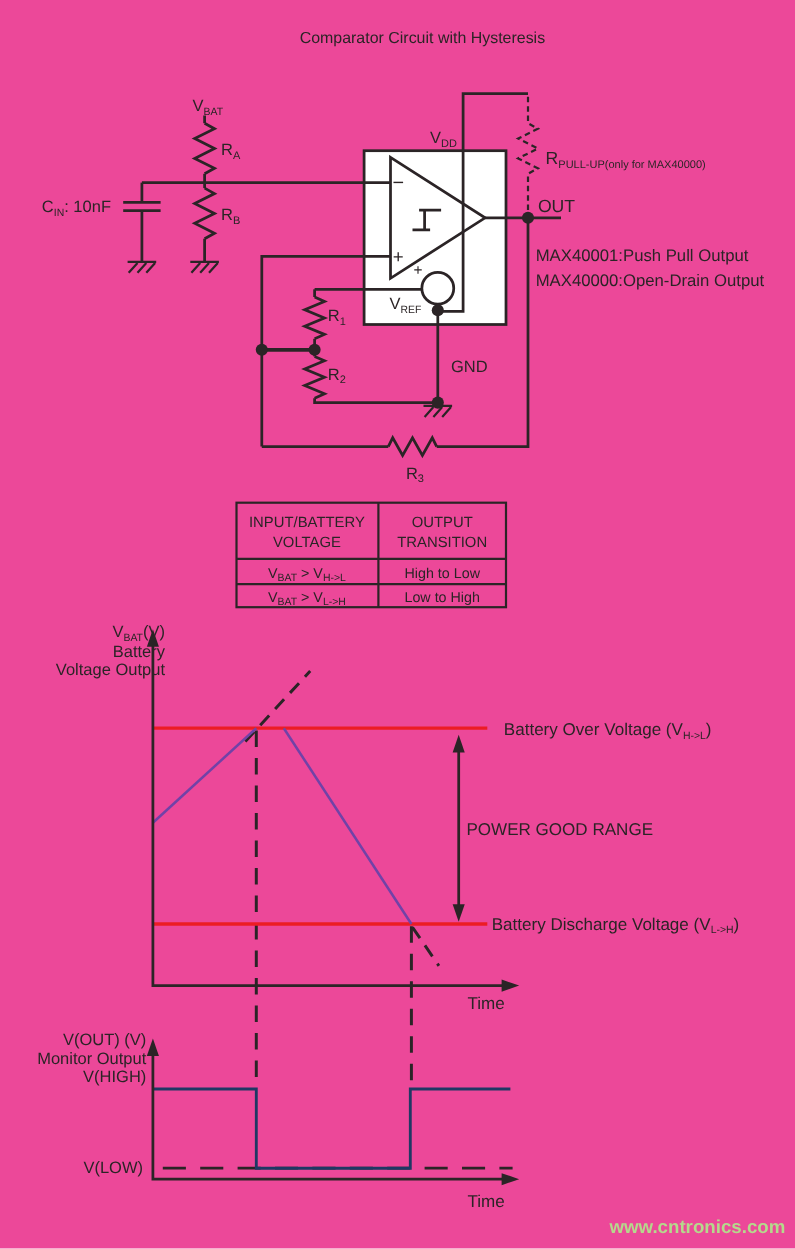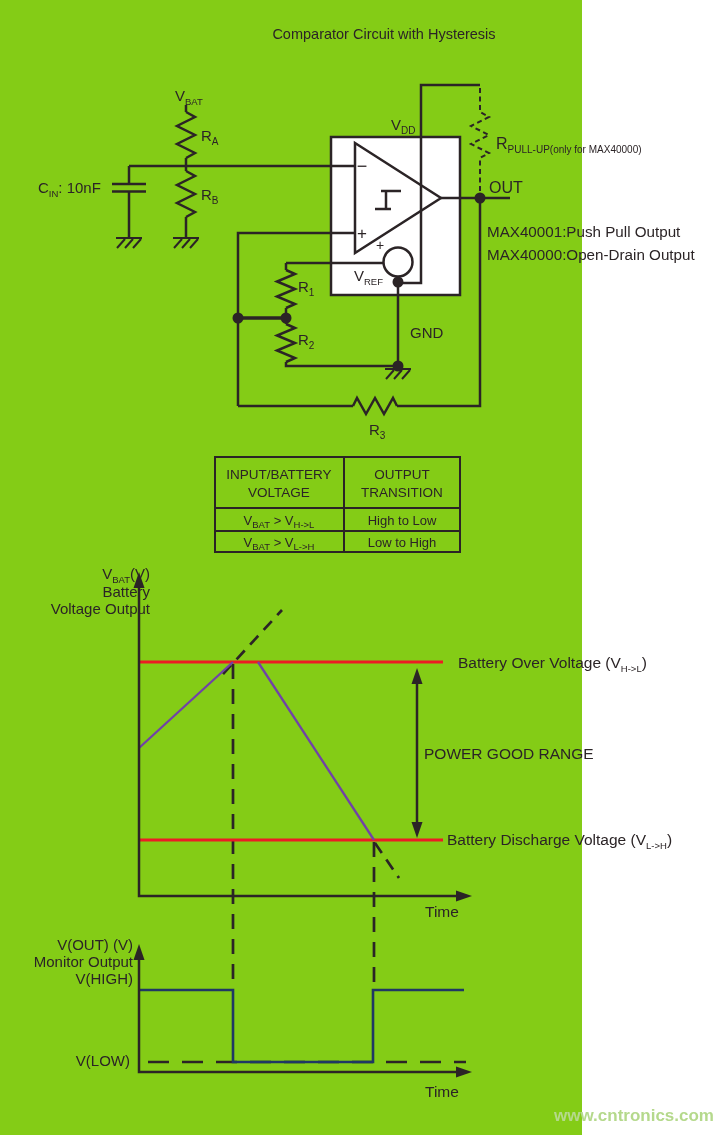--- a/index.html
+++ b/index.html
@@ -1,16 +1,16 @@
 <!DOCTYPE html>
 <html style="--ink: #2b2426; --red: #ec1c24; --purple: #7142a7; --navy: #1f3864; --wm: #b5d98c;"><head>
 <meta charset="utf-8">
 <style>
   html,body{margin:0;padding:0;background:#ffffff;}
-  .page{width:582px;height:1135px;position:relative;background:#84cc16;}
+  .page{width:723px;height:1135px;position:relative;background:#ec4899;}
   .lbl{font-family:"Liberation Sans","DejaVu Sans",sans-serif;fill:var(--ink);}
   .sub{font-size:9.5px;}
   .sub10{font-size:10px;}
   .wire{stroke:var(--ink);stroke-width:2.5;fill:none;}
   .wire-thick{stroke:var(--ink);stroke-width:3.5;fill:none;}
   .comp{stroke:var(--ink);stroke-width:2.5;fill:#ffffff;}
   .dot{fill:var(--ink);stroke:none;}
   .dashpull{stroke:var(--ink);stroke-width:2;fill:none;stroke-dasharray:5,3.5;}
   .redline{stroke:var(--red);stroke-width:3;fill:none;}
   .purple{stroke:var(--purple);stroke-width:2.3;fill:none;}

